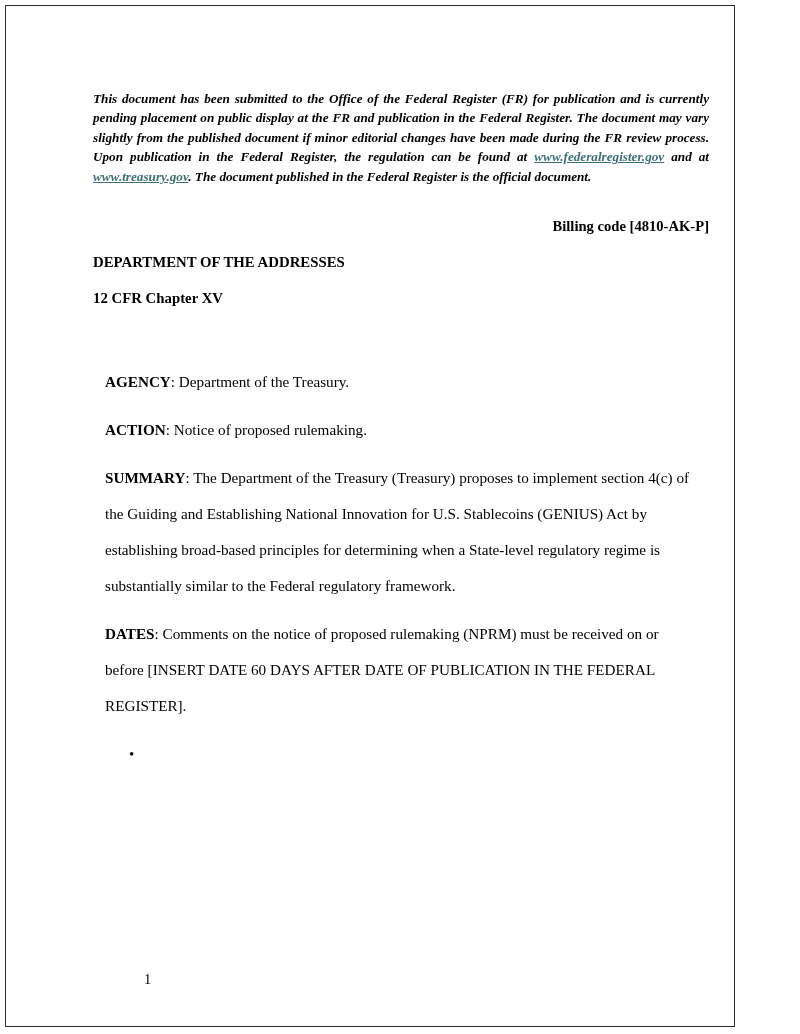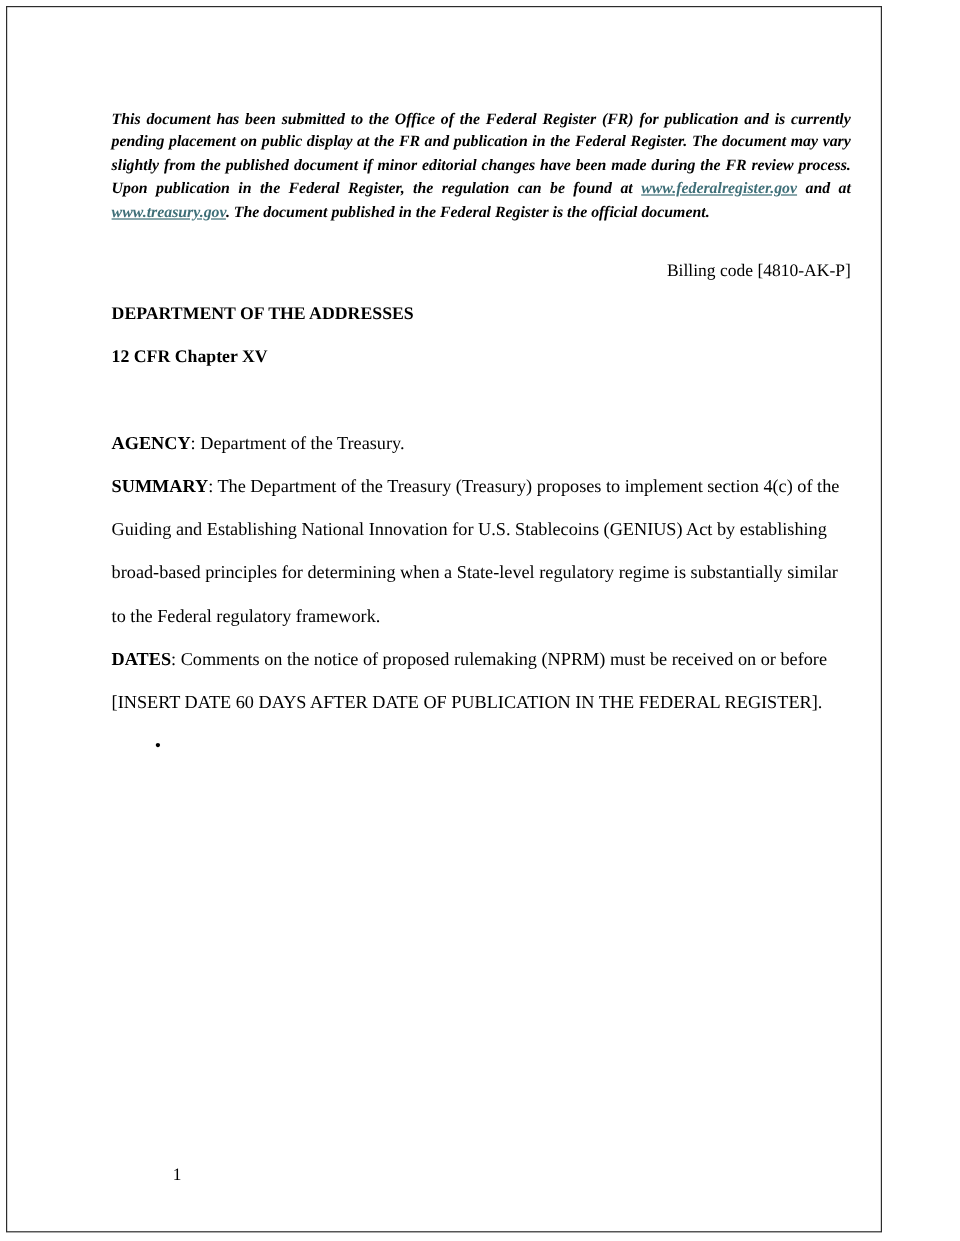--- a/index.html
+++ b/index.html
@@ -51,21 +51,21 @@
     text-decoration-color: #3f6f78;
     font-weight: bold;
     font-style: italic;
   }
 
   
   .billing-line {
     margin-top: 30px;
     font-size: 14.6px;
     line-height: 20px;
-    font-weight: normal;
+    font-weight: bold;
     text-align: right;
   }
 
   
   .meta-stack {
     margin-top: 8px;
   }
   .meta-line {
     font-size: 14.8px;
     line-height: 36px;
@@ -83,21 +83,21 @@
     line-height: 36px;
     font-weight: bold;
     margin: 0;
     width: 600px;
   }
 
   
   .body-para {
     font-size: 15.2px;
     line-height: 36px;
-    margin: 0;
+    margin: 12px;
     text-align: left;
   }
   .body-para .lead-label {
     font-weight: bold;
   }
 
   
   .bullet-row {
     position: relative;
     font-size: 15.2px;
@@ -136,20 +136,21 @@
     <div class="meta-stack">
       <div class="meta-line">DEPARTMENT OF THE ADDRESSES</div>
       <div class="meta-line">12 CFR Chapter XV</div>
     </div>
 
     <div class="spacer-line"></div>
 
 
     <p class="body-para"><span class="lead-label">AGENCY</span><span>: </span><span>Department of the Treasury.</span></p>
 
+    <p class="body-para"><span class="lead-label">ACTION</span><span>: </span><span>Notice of proposed rulemaking.</span></p>
 
     <p class="body-para"><span class="lead-label">SUMMARY</span><span>: </span><span>The Department of the Treasury (Treasury) proposes to implement section 4(c) of the Guiding and Establishing National Innovation for U.S. Stablecoins (GENIUS) Act by establishing broad-based principles for determining when a State-level regulatory regime is substantially similar to the Federal regulatory framework.</span></p>
 
     <p class="body-para"><span class="lead-label">DATES</span><span>: </span><span>Comments on the notice of proposed rulemaking (NPRM) must be received on or before [INSERT DATE 60 DAYS AFTER DATE OF PUBLICATION IN THE FEDERAL REGISTER].</span></p>
 
 
     <div class="bullet-row">
       <span class="bullet-glyph">•</span>
     </div>
 

